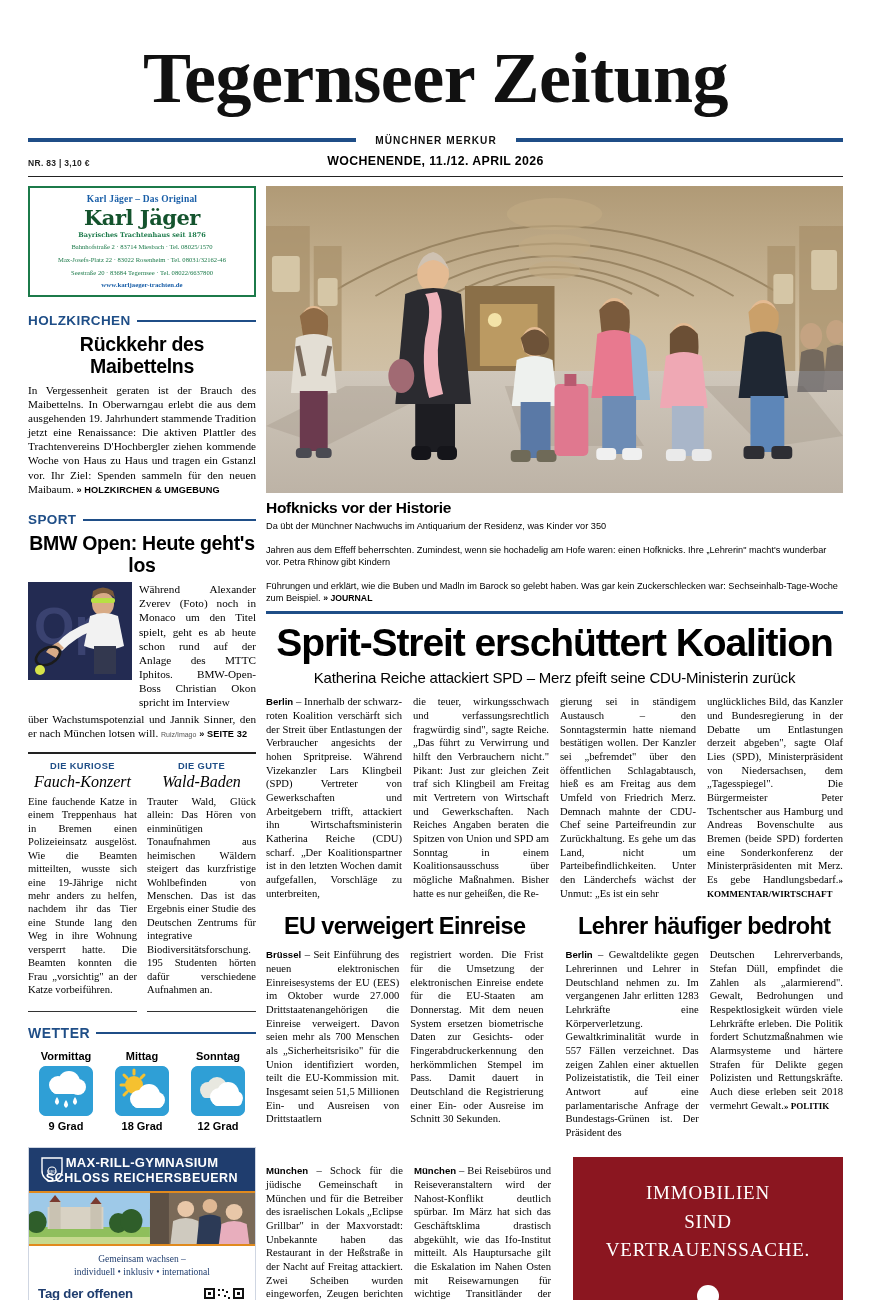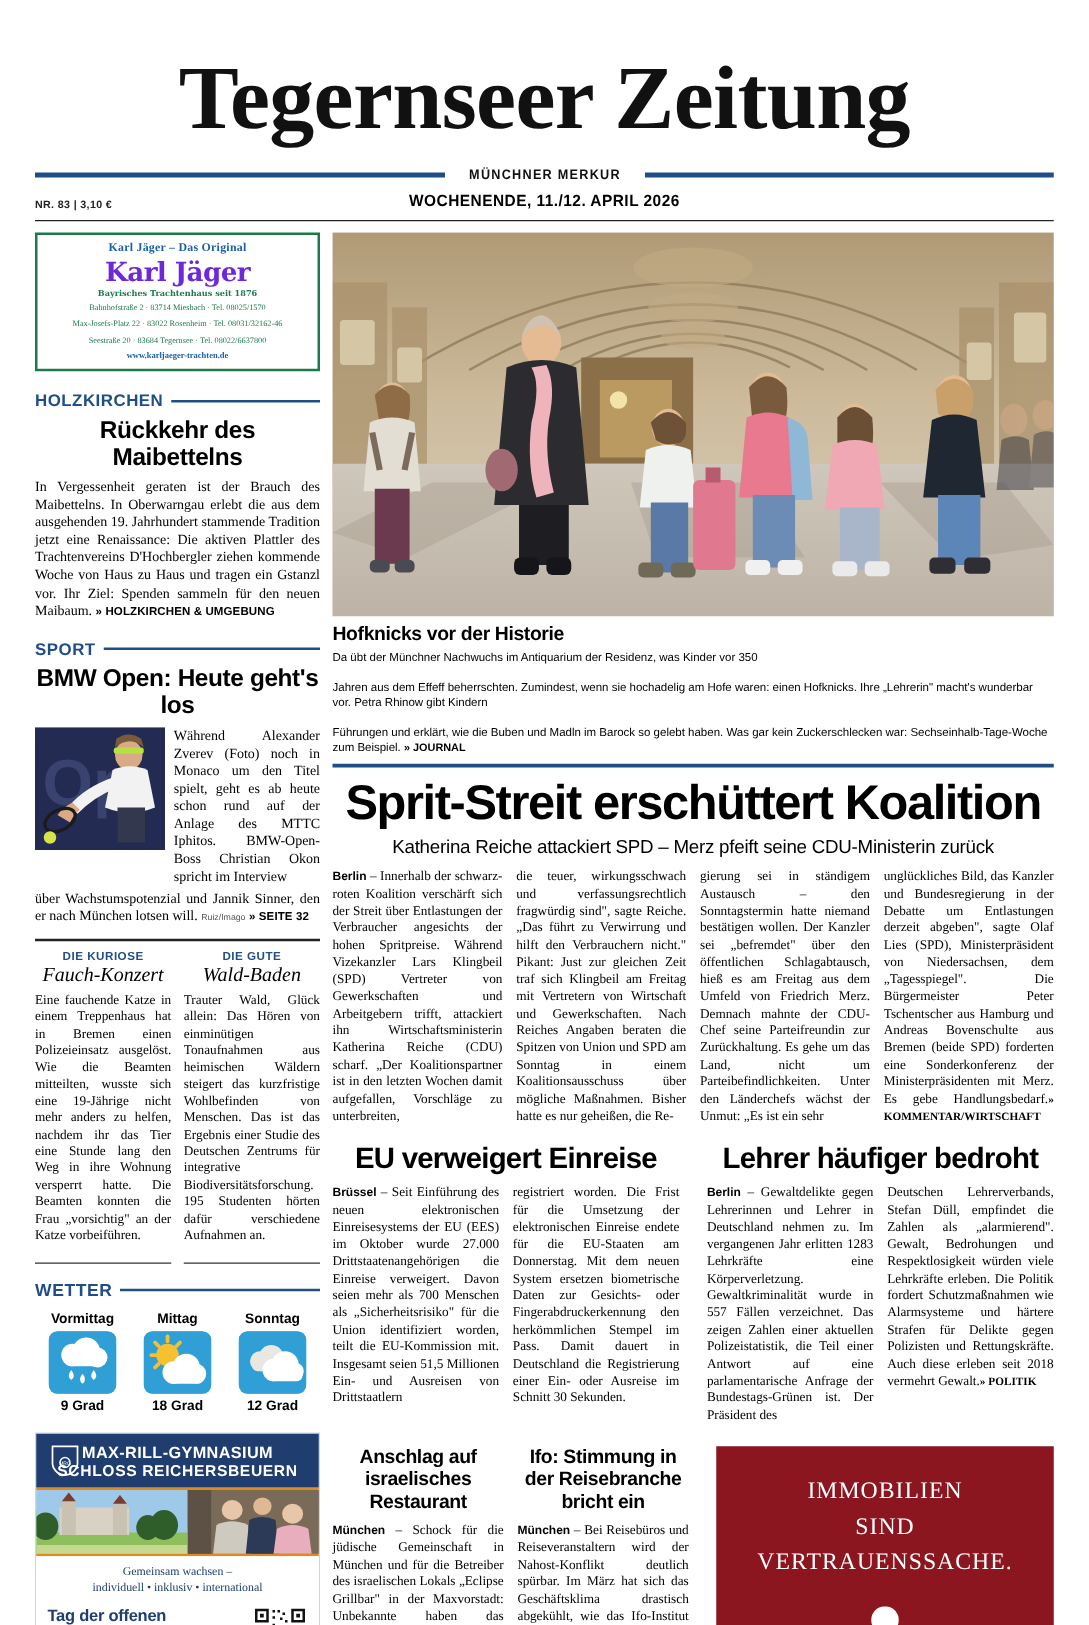--- a/index.html
+++ b/index.html
@@ -50,21 +50,21 @@
   .col-left { width: 228px; flex: none; }
   .gutter { width: 10px; flex:none; }
   .col-right { flex: 1; }
 
   
   .ad-jaeger {
     border: 2px solid #1c7a4a; padding: 6px 4px 7px; text-align: center;
     background: #fff;
   }
   .aj-top { font-family:"Liberation Serif",serif; font-weight:700; font-size:9.5px; color:#1a5fa8; letter-spacing:.2px;}
-  .aj-logo { font-family:"DejaVu Serif", serif; font-weight:700; font-size:21px; color:#6d28d9; margin-top:1px; letter-spacing:-.5px;}
+  .aj-logo { font-family:"DejaVu Serif", serif; font-weight:700; font-size:21px; color:#14532d; margin-top:1px; letter-spacing:-.5px;}
   .aj-sub { font-family:"DejaVu Serif",serif; font-weight:700; font-size:6.5px; color:#1c7a4a; margin-top:1px; }
   .aj-line { font-family:"Liberation Serif",serif; font-size:6.6px; color:#1c7a4a; line-height:1.5; margin-top:3px; }
   .aj-web { font-family:"Liberation Serif",serif; font-weight:700; font-size:6.8px; color:#1a5fa8; margin-top:3px;}
 
   .kicker-row { display:flex; align-items:center; gap:6px; margin-top:16px; }
   .kicker { font-size:13.5px; font-weight:800; color:#1f4e87; letter-spacing:.4px; }
   .kicker-rule { flex:1; height:2px; background:#1f4e87; }
 
   .left-head {
     font-size:19.5px; font-weight:700; text-align:center; margin-top:6px;
@@ -598,25 +598,23 @@
           <div class="sub-head">Lehrer häufiger bedroht</div>
           <div class="sub-cols">
             <div class="art-body"><span class="dateline">Berlin</span><span> – Gewaltdelikte gegen Lehrerinnen und Lehrer in Deutschland nehmen zu. Im vergangenen Jahr erlitten 1283 Lehrkräfte eine Körperverletzung. Gewaltkriminalität wurde in 557 Fällen verzeichnet. Das zeigen Zahlen einer aktuellen Polizeistatistik, die Teil einer Antwort auf eine parlamentarische Anfrage der Bundestags-Grünen ist. Der Präsident des</span></div>
             <div class="art-body"><span>Deutschen Lehrerverbands, Stefan Düll, empfindet die Zahlen als „alarmierend". Gewalt, Bedrohungen und Respektlosigkeit würden viele Lehrkräfte erleben. Die Politik fordert Schutzmaßnahmen wie Alarmsysteme und härtere Strafen für Delikte gegen Polizisten und Rettungskräfte. Auch diese erleben seit 2018 vermehrt Gewalt.</span><span class="refline">» POLITIK</span></div>
           </div>
         </div>
       </div>
 
       <div class="sub3">
         <div class="s3-col">
-          <div class="s3-head">Anschlag auf israelisches Restaurant</div>
           <div class="art-body s3-body"><span class="dateline">München</span><span> – Schock für die jüdische Gemeinschaft in München und für die Betreiber des israelischen Lokals „Eclipse Grillbar" in der Maxvorstadt: Unbekannte haben das Restaurant in der Heßstraße in der Nacht auf Freitag attackiert. Zwei Scheiben wurden eingeworfen, Zeugen berichten von lauten Knallgeräuschen. Es besteht der Verdacht, dass die Angreifer pyrotechnische Gegenstände verwendet haben. Die Polizei vermutet ein antisemitisches Motiv und hat den Staatsschutz eingeschaltet. Am Folgetag der Attacke öffnet das Lokal trotzdem. „Wir wollen keine Opfer sein. Wir machen weiter", betont Mitarbeiter Grigori Dratva.</span></div>
         </div>
         <div class="s3-col">
-          <div class="s3-head">Ifo: Stimmung in der Reisebranche bricht ein</div>
           <div class="art-body s3-body"><span class="dateline">München</span><span> – Bei Reisebüros und Reiseveranstaltern wird der Nahost-Konflikt deutlich spürbar. Im März hat sich das Geschäftsklima drastisch abgekühlt, wie das Ifo-Institut mitteilt. Als Hauptursache gilt die Eskalation im Nahen Osten mit Reisewarnungen für wichtige Transitländer der Golfregion. Der Ifo-Branchenindikator fiel auf minus 41,7 Punkte. „Die geopolitische Situation führt zu hoher Verunsicherung bei Reisenden und Reiseunternehmen, besonders für Reisen über die Golfstaaten im Nahen Osten", sagt Ifo-Experte Patrick Höppner. Die Tourismus-Krise schafft aber auch Chancen für Schnäppchenjäger. Wir zeigen, wo.</span></div>
         </div>
         <div class="ad-ksk">
           <div class="ksk-line">IMMOBILIEN</div>
           <div class="ksk-line">SIND</div>
           <div class="ksk-line">VERTRAUENSSACHE.</div>
           <div class="ksk-logo">
             <svg width="66" height="72" viewBox="0 0 66 72">
               <circle cx="33" cy="11" r="11" fill="#ffffff"></circle>
               <path d="M12 33 a21 21 0 0 1 21 -5 h21 v13 h-21 a4 4 0 0 0 0 8 h21 v21 h-21 a21 21 0 0 1 -21 -5 v-13 h21 a4 4 0 0 0 0 -8 h-21z" fill="#ffffff"></path>

